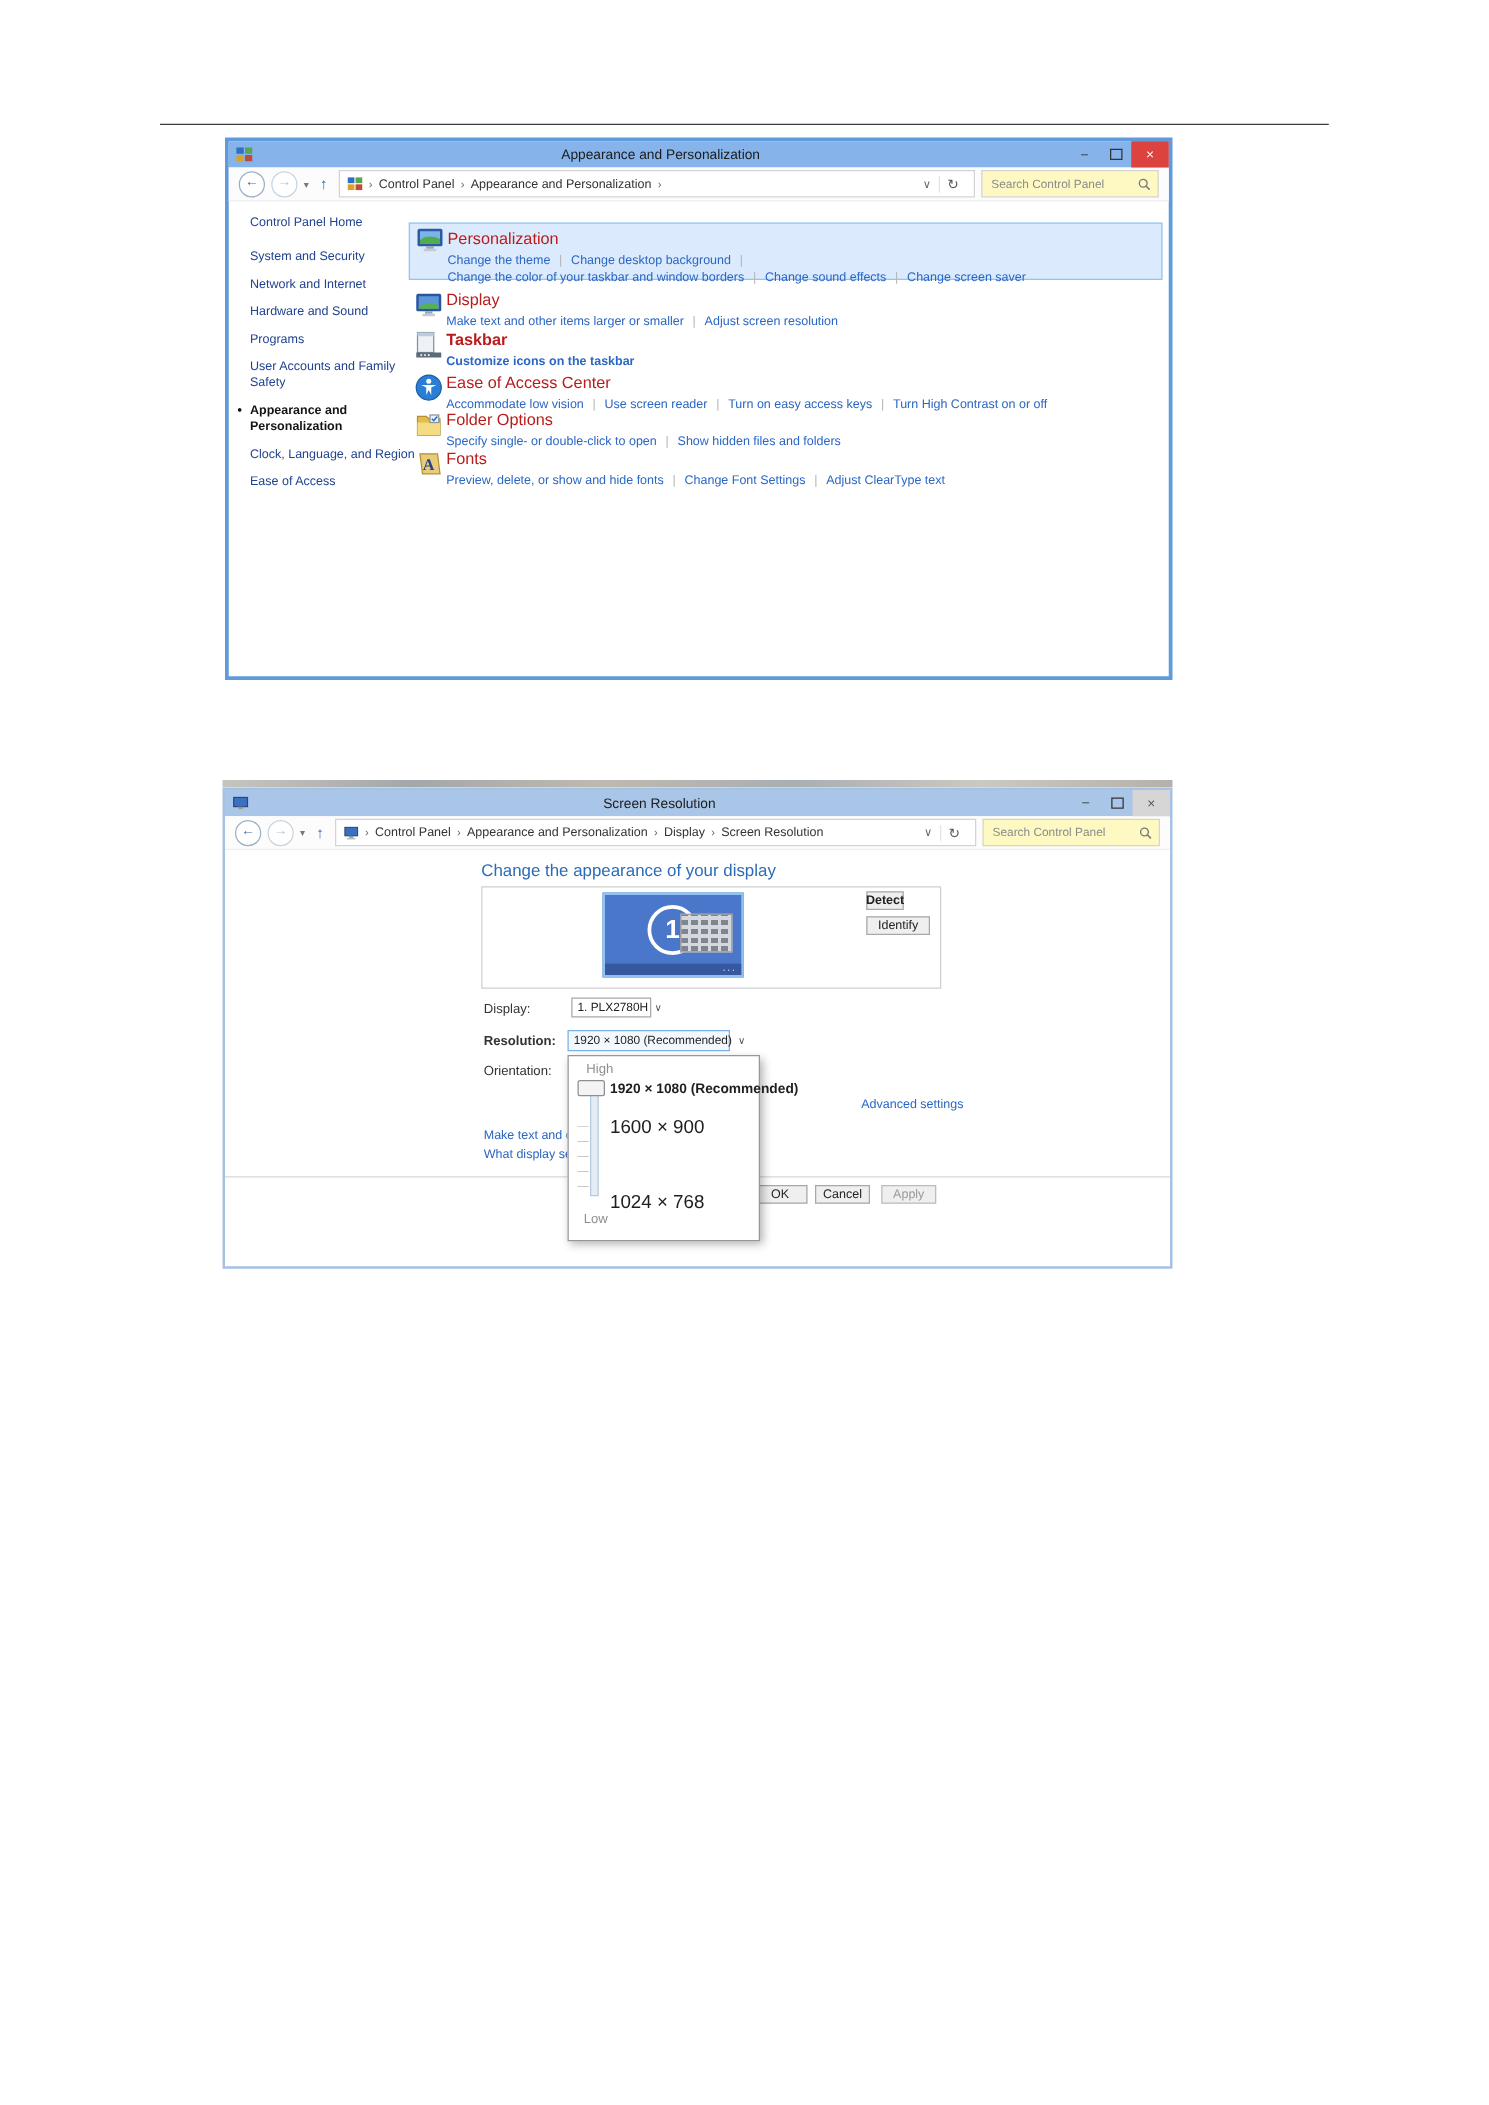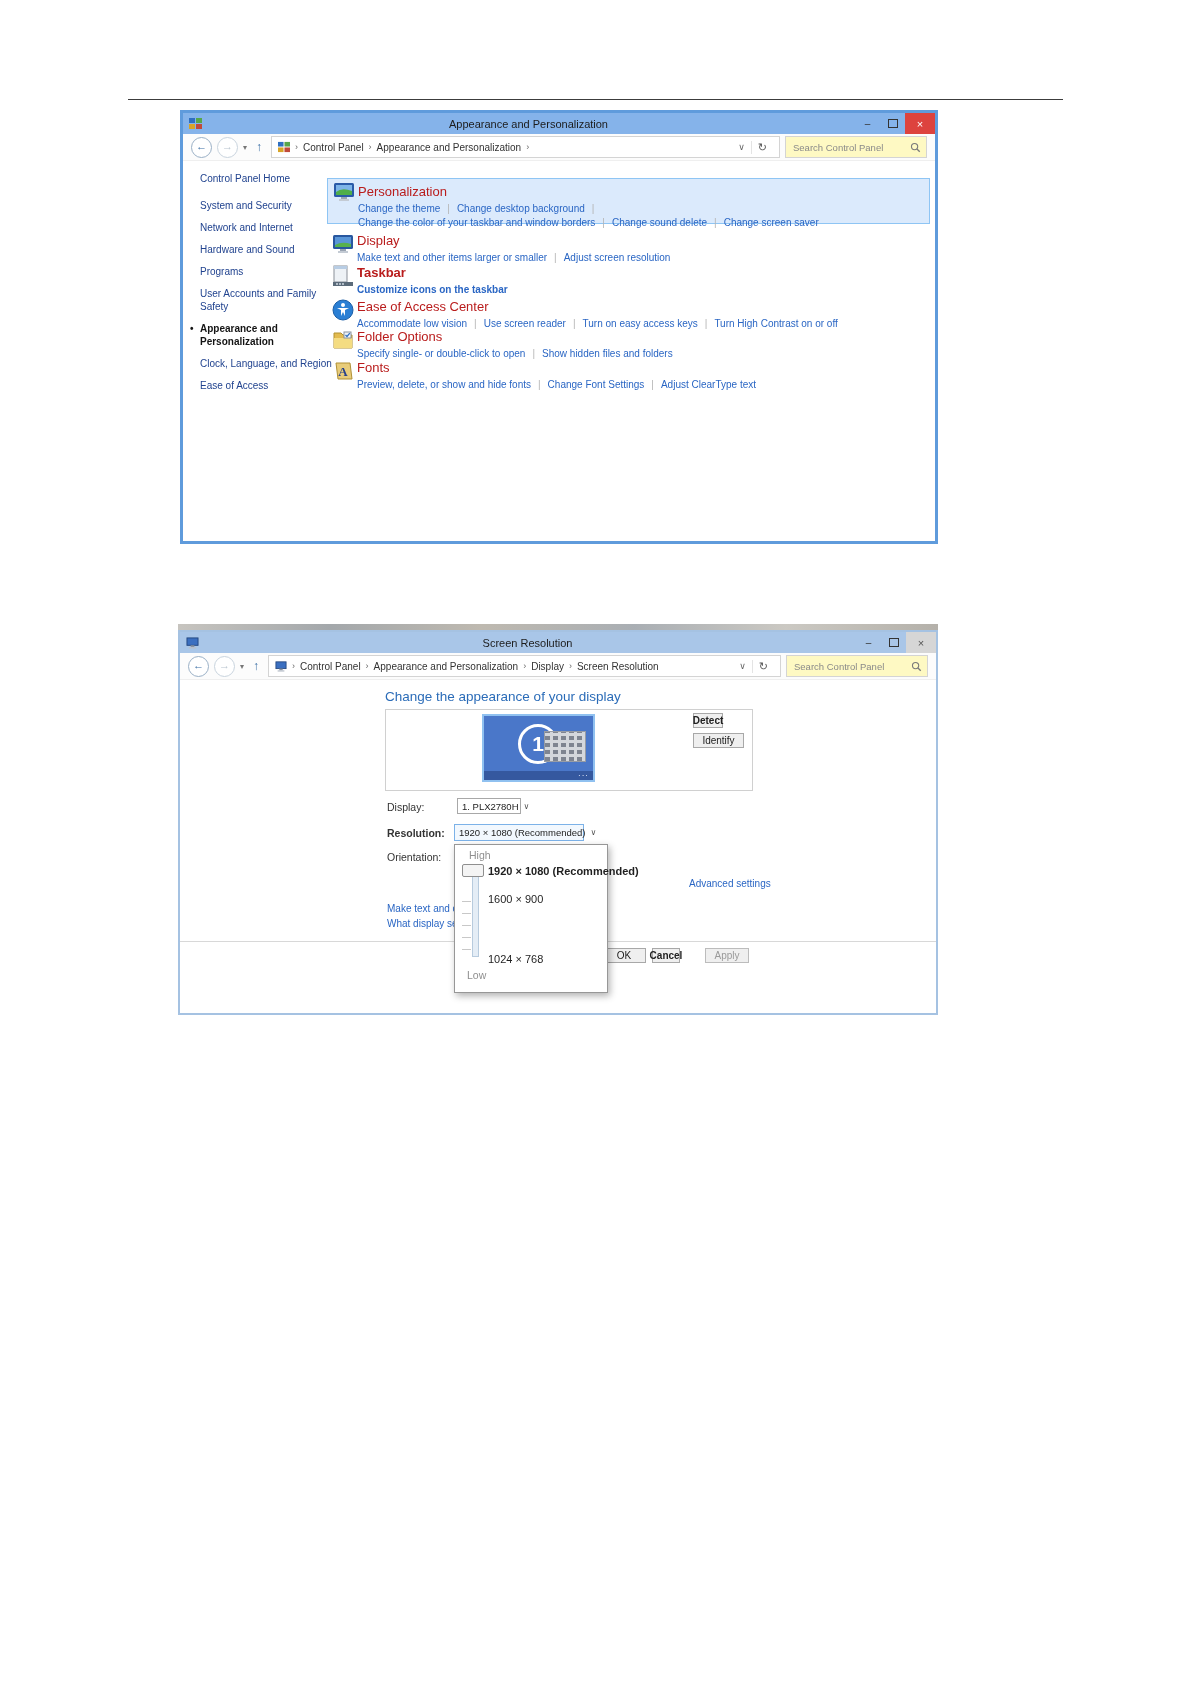--- a/index.html
+++ b/index.html
@@ -72,21 +72,21 @@
   .btn{position:absolute;background:#efefef;border:1px solid #a8a8a8;font-size:10px;color:#222;
        display:flex;align-items:center;justify-content:center;font-family:inherit;box-sizing:border-box;}
   .btn.disabled{color:#9a9a9a;border-color:#bcbcbc;}
   .label{position:absolute;font-size:10.5px;color:#333;}
   .combo{position:absolute;border:1px solid #a8a8a8;background:#fff;font-size:9.5px;display:flex;
          align-items:center;justify-content:space-between;padding:0 4px;color:#222;box-sizing:border-box;white-space:nowrap;}
   .combo .caret{color:#555;font-size:8px;margin-left:5px;}
   .combo.focused{border-color:#7cb2e8;background:#f2f8fe;}
   .flyout{position:absolute;background:#fff;border:1px solid #979797;box-shadow:2px 3px 7px rgba(0,0,0,.3);z-index:5;}
   .fly-high,.fly-low{position:absolute;font-size:10.5px;color:#8f8f8f;}
-  .fly-opt{position:absolute;left:33px;font-size:11px;color:#1f1f1f;white-space:nowrap;text-decoration:none;}
+  .fly-opt{position:absolute;left:33px;font-size:15px;color:#1f1f1f;white-space:nowrap;text-decoration:none;}
   .fly-opt.sel{font-weight:bold;font-size:11px;}
   .fly-track{position:absolute;left:17px;width:7px;background:#e4edf6;border:1px solid #b7cbde;box-sizing:border-box;}
   .fly-ticks{position:absolute;left:7px;width:9px;
      background:repeating-linear-gradient(to bottom,#c8c8c8 0 1px,transparent 1px 12px);}
   .fly-thumb{position:absolute;background:#f4f4f4;border:1px solid #8f8f8f;border-radius:2px;box-sizing:border-box;}
   .divider{position:absolute;left:0;right:0;height:1px;background:#d8d8d8;}
   .link{position:absolute;font-size:10px;color:#2a66c4;text-decoration:none;white-space:nowrap;}
 </style>
 </head>
 <body>
@@ -170,21 +170,21 @@
         <a class="stitle">Personalization</a>
         <div class="slinks">
           <a>Change the theme</a>
           <span class="sep">|</span>
           <a>Change desktop background</a>
           <span class="sep">|</span>
         </div>
         <div class="slinks">
           <a>Change the color of your taskbar and window borders</a>
           <span class="sep">|</span>
-          <a>Change sound delete</a>
+          <a>Change sound effects</a>
           <span class="sep">|</span>
           <a>Change screen saver</a>
         </div>
       </div>
     </div>
 
     <div class="sec" style="top:71px;">
       <svg class="sicon" viewBox="0 0 22 22">
         <rect x="1" y="2" width="20" height="14" rx="1.5" fill="#28579f"></rect>
         <rect x="3" y="4" width="16" height="10" fill="#5a96d8"></rect>
@@ -355,21 +355,21 @@
   </div>
 
   <span class="label" style="left:207px;top:219px;">Orientation:</span>
 
   <a class="link" style="left:509px;top:246px;">Advanced settings</a>
   <a class="link" style="left:207px;top:271px;">Make text and othe</a>
   <a class="link" style="left:207px;top:286px;">What display setting</a>
 
   <div class="divider" style="top:309px;"></div>
   <button class="btn" style="left:422px;top:316px;width:44px;height:15px;">OK</button>
-  <button class="btn" style="left:472px;top:316px;width:28px;height:15px;font-weight:bold;">Cancel</button>
+  <button class="btn" style="left:472px;top:316px;width:44px;height:15px;">Cancel</button>
   <button class="btn disabled" style="left:525px;top:316px;width:44px;height:15px;">Apply</button>
 
   <div class="flyout" style="left:274px;top:212px;width:152px;height:147px;">
     <span class="fly-high" style="left:14px;top:4px;">High</span>
     <div class="fly-track" style="top:24px;height:88px;"></div>
     <div class="fly-ticks" style="top:56px;height:56px;"></div>
     <div class="fly-thumb" style="left:7px;top:19px;width:22px;height:13px;"></div>
     <a class="fly-opt sel" style="top:20px;">1920 × 1080 (Recommended)</a>
     <a class="fly-opt" style="top:48px;">1600 × 900</a>
     <a class="fly-opt" style="top:108px;">1024 × 768</a>

